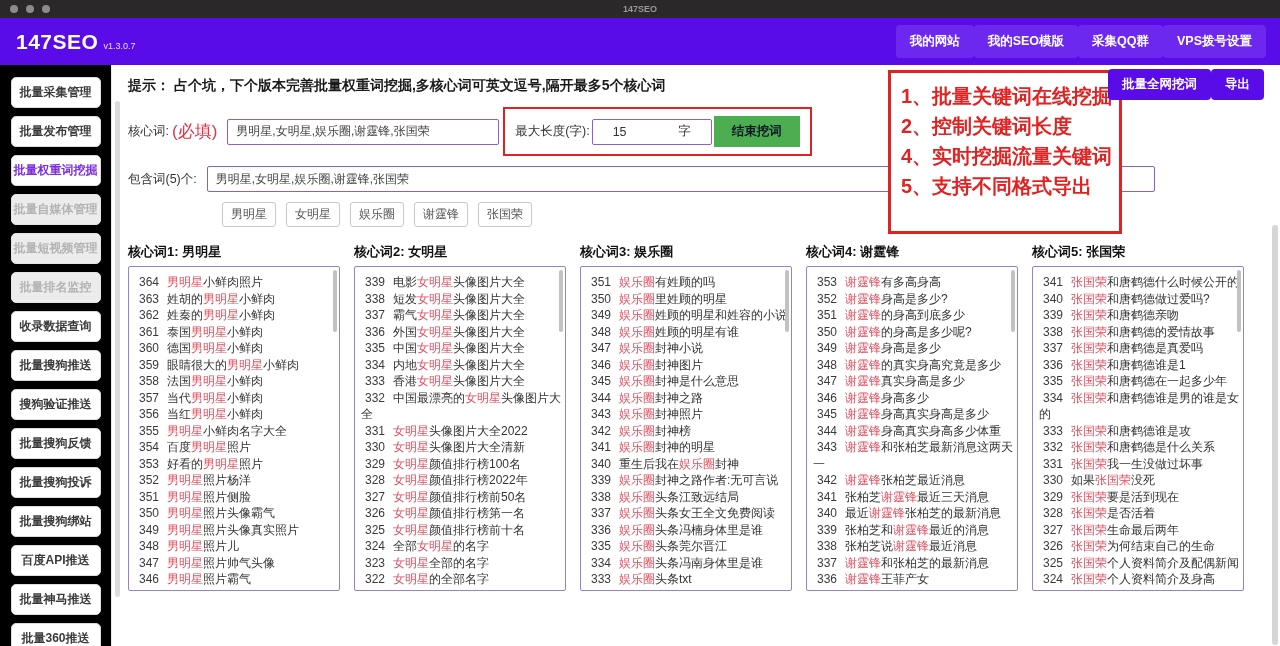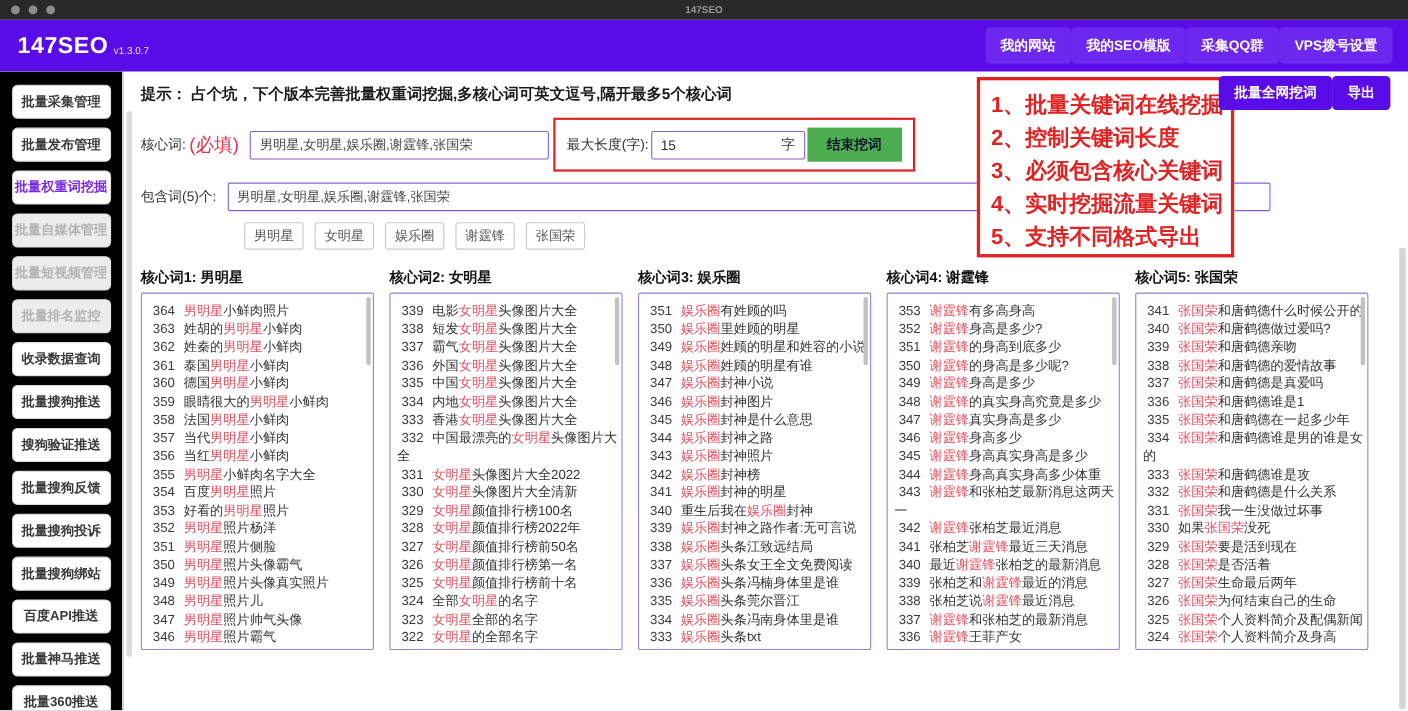--- a/index.html
+++ b/index.html
@@ -32,21 +32,21 @@
   .page-scrollbar { position:absolute; right:2px; top:160px; width:6px; height:420px; background:#d6d6d6; border-radius:3px; }
 
   .tip { font-size:14px; font-weight:bold; color:#1a1a1a; margin-top:4px; }
 
   .row1 { display:flex; align-items:center; margin-top:12px; }
   .field-label { font-size:12.5px; color:#333; }
   .required { color:#e0344a; font-size:17px; margin-left:3px; }
   .txt { height:26px; border:1px solid #8a5fd0; border-radius:2px; font-size:12px; color:#444; padding:0 8px; background:#fff; outline:none; font-family:inherit; }
   .core-input { width:272px; margin-left:10px; }
   .redgroup { display:flex; align-items:center; border:2px solid var(--ann-red); padding:7px 10px; margin-left:4px; gap:2px; }
-  .maxlen-box { display:flex; align-items:center; border:1px solid #8a5fd0; border-radius:2px; height:26px; width:140px; background:#fff; padding:0 8px; justify-content:space-between; }
+  .maxlen-box { display:flex; align-items:center; border:1px solid #8a5fd0; border-radius:2px; height:26px; width:120px; background:#fff; padding:0 20px; justify-content:space-between; }
   .maxlen-input { border:none; outline:none; width:50px; font-size:12.5px; color:#333; font-family:inherit; }
   .maxlen-unit { font-size:12.5px; color:#333; }
   .green-btn { background:var(--green); color:#0f172a; font-size:12.5px; font-weight:bold; border:none; border-radius:0; padding:7px 18px; cursor:pointer; font-family:inherit; }
 
   .row2 { display:flex; align-items:center; margin-top:10px; }
   .include-input { width:948px; margin-left:10px; }
   .row3 { margin-top:10px; margin-left:94px; display:flex; gap:10px; }
   .tag { border:1px solid #c9c9c9; border-radius:3px; background:#fff; color:#555; font-size:12px; padding:3px 8px; cursor:pointer; }
 
   
@@ -138,21 +138,20 @@
           <span class="tag">男明星</span>
           <span class="tag">女明星</span>
           <span class="tag">娱乐圈</span>
           <span class="tag">谢霆锋</span>
           <span class="tag">张国荣</span>
         </div>
 
       <div class="annotation">
           <div class="anno-line">1、批量关键词在线挖掘</div>
           <div class="anno-line">2、控制关键词长度</div>
-          <div class="anno-line">3、必须包含核心关键词</div>
           <div class="anno-line">4、实时挖掘流量关键词</div>
           <div class="anno-line">5、支持不同格式导出</div>
         </div>
 
       <div class="actions">
         <button class="purple-btn">批量全网挖词</button>
         <button class="purple-btn">导出</button>
       </div>
 
       <div class="results">

